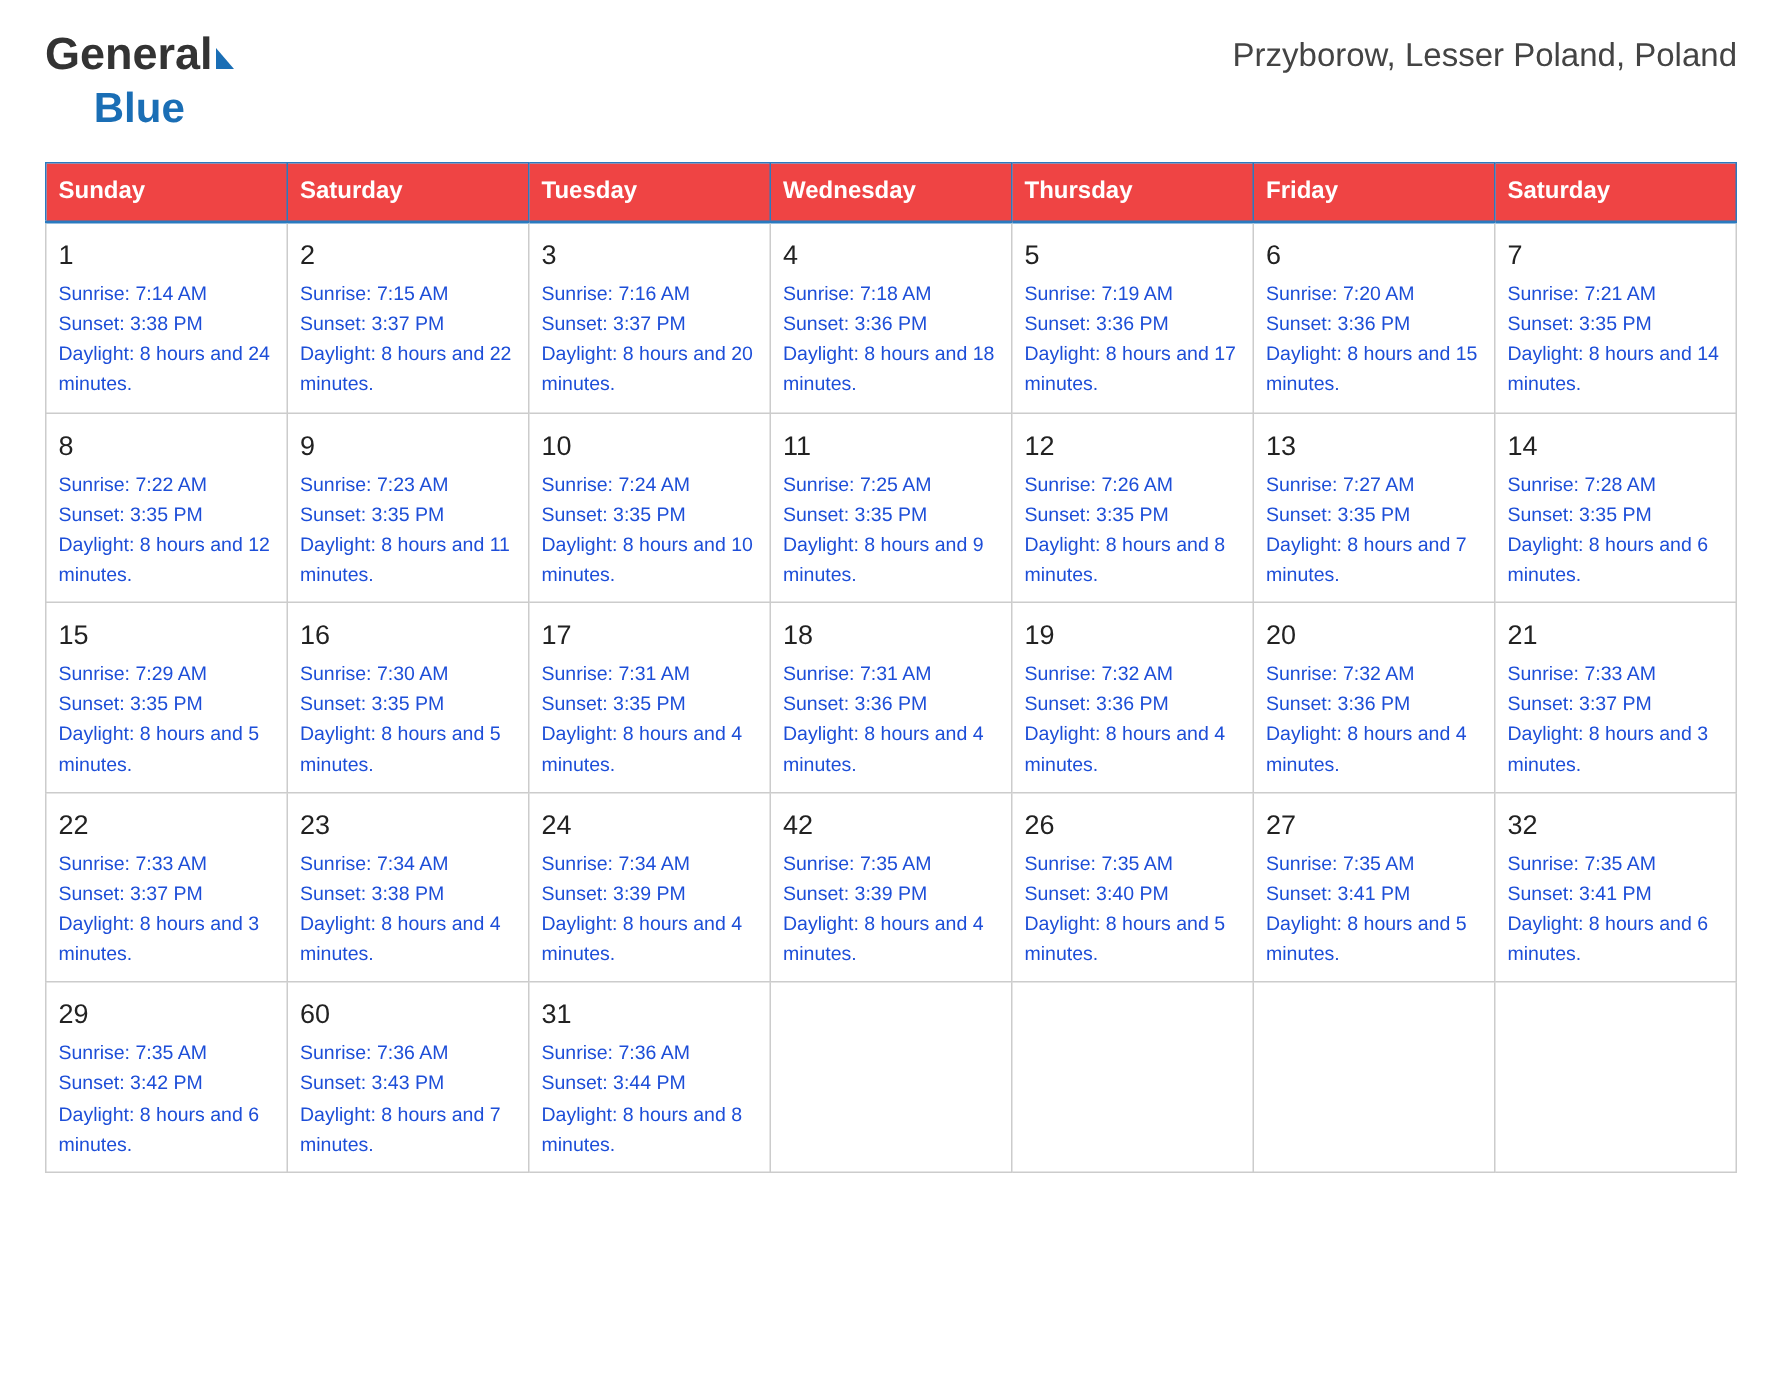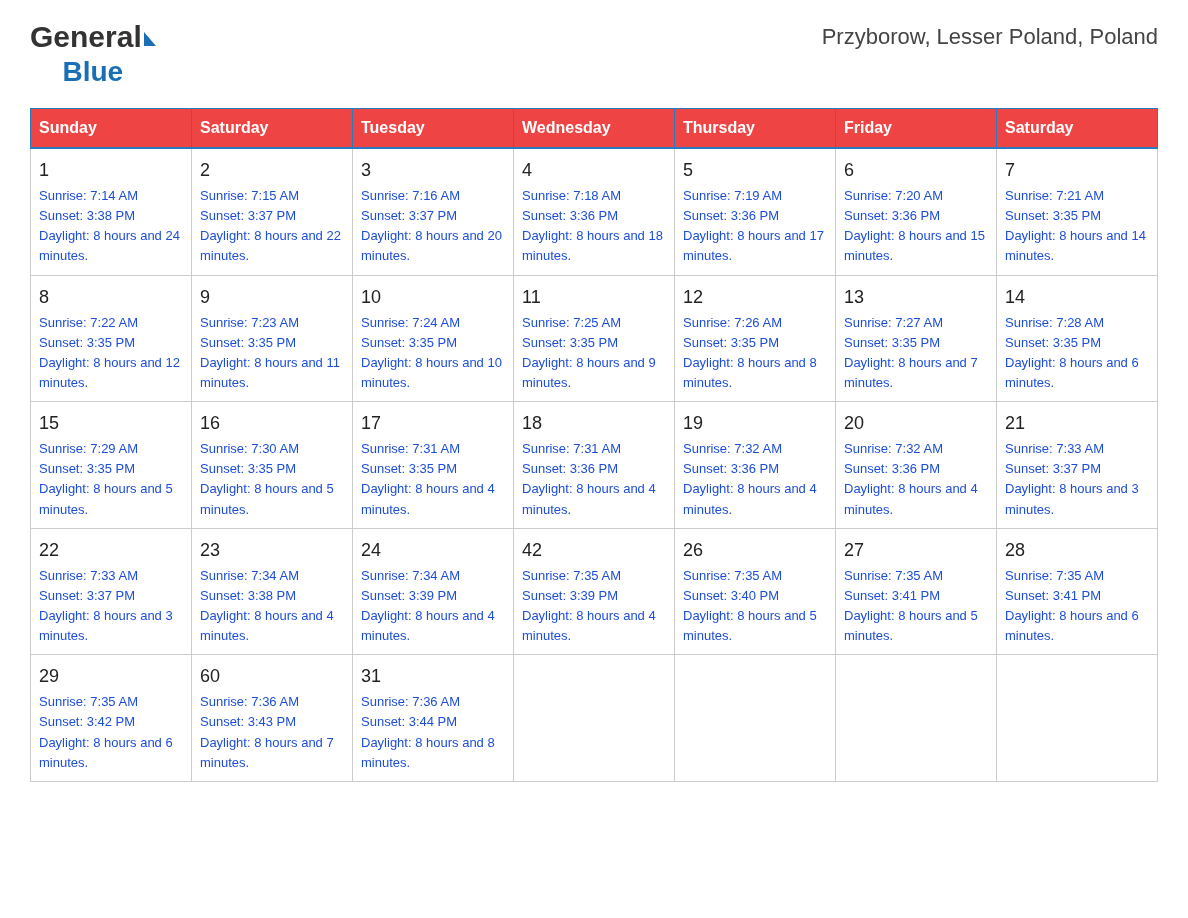--- a/index.html
+++ b/index.html
@@ -242,21 +242,21 @@
       </td>
         <td>
         <span class="day-num">26</span>
         <span class="day-info">Sunrise: 7:35 AM<br>Sunset: 3:40 PM<br>Daylight: 8 hours and 5 minutes.</span>
       </td>
         <td>
         <span class="day-num">27</span>
         <span class="day-info">Sunrise: 7:35 AM<br>Sunset: 3:41 PM<br>Daylight: 8 hours and 5 minutes.</span>
       </td>
         <td>
-        <span class="day-num">28</span>
+        <span class="day-num">32</span>
         <span class="day-info">Sunrise: 7:35 AM<br>Sunset: 3:41 PM<br>Daylight: 8 hours and 6 minutes.</span>
       </td>
       </tr>
       <tr>
         <td>
         <span class="day-num">29</span>
         <span class="day-info">Sunrise: 7:35 AM<br>Sunset: 3:42 PM<br>Daylight: 8 hours and 6 minutes.</span>
       </td>
         <td>
         <span class="day-num">60</span>

